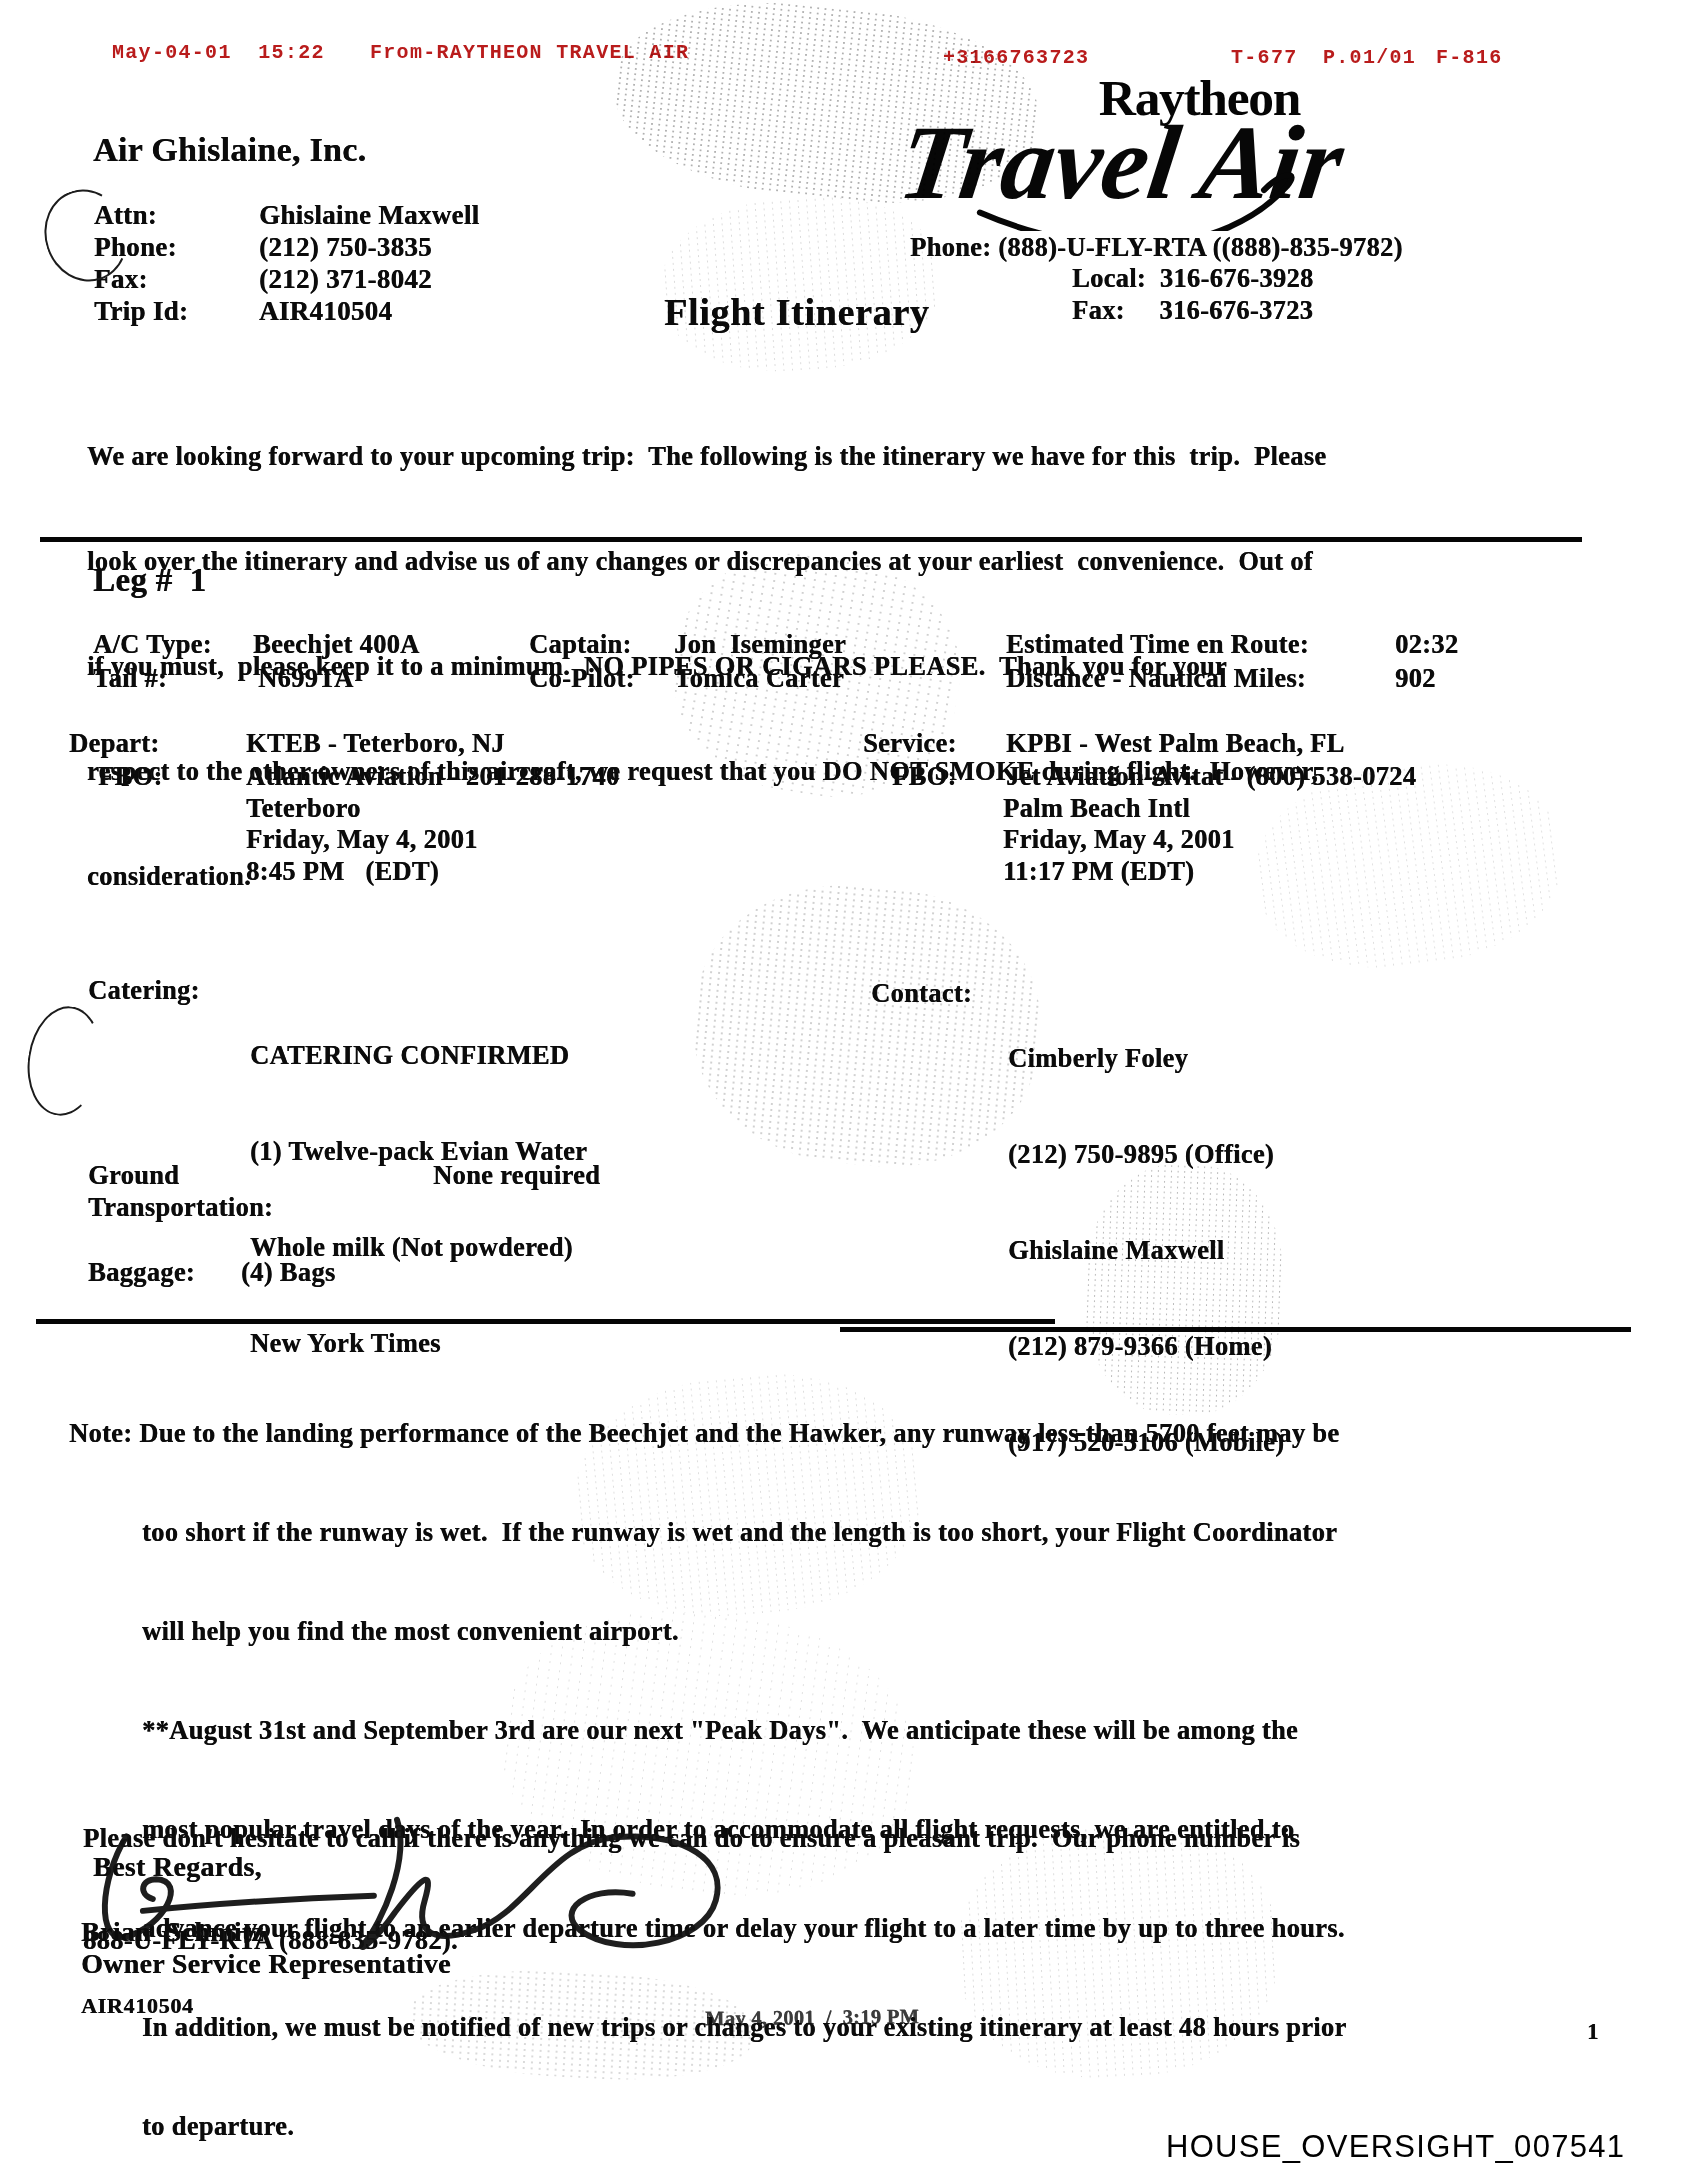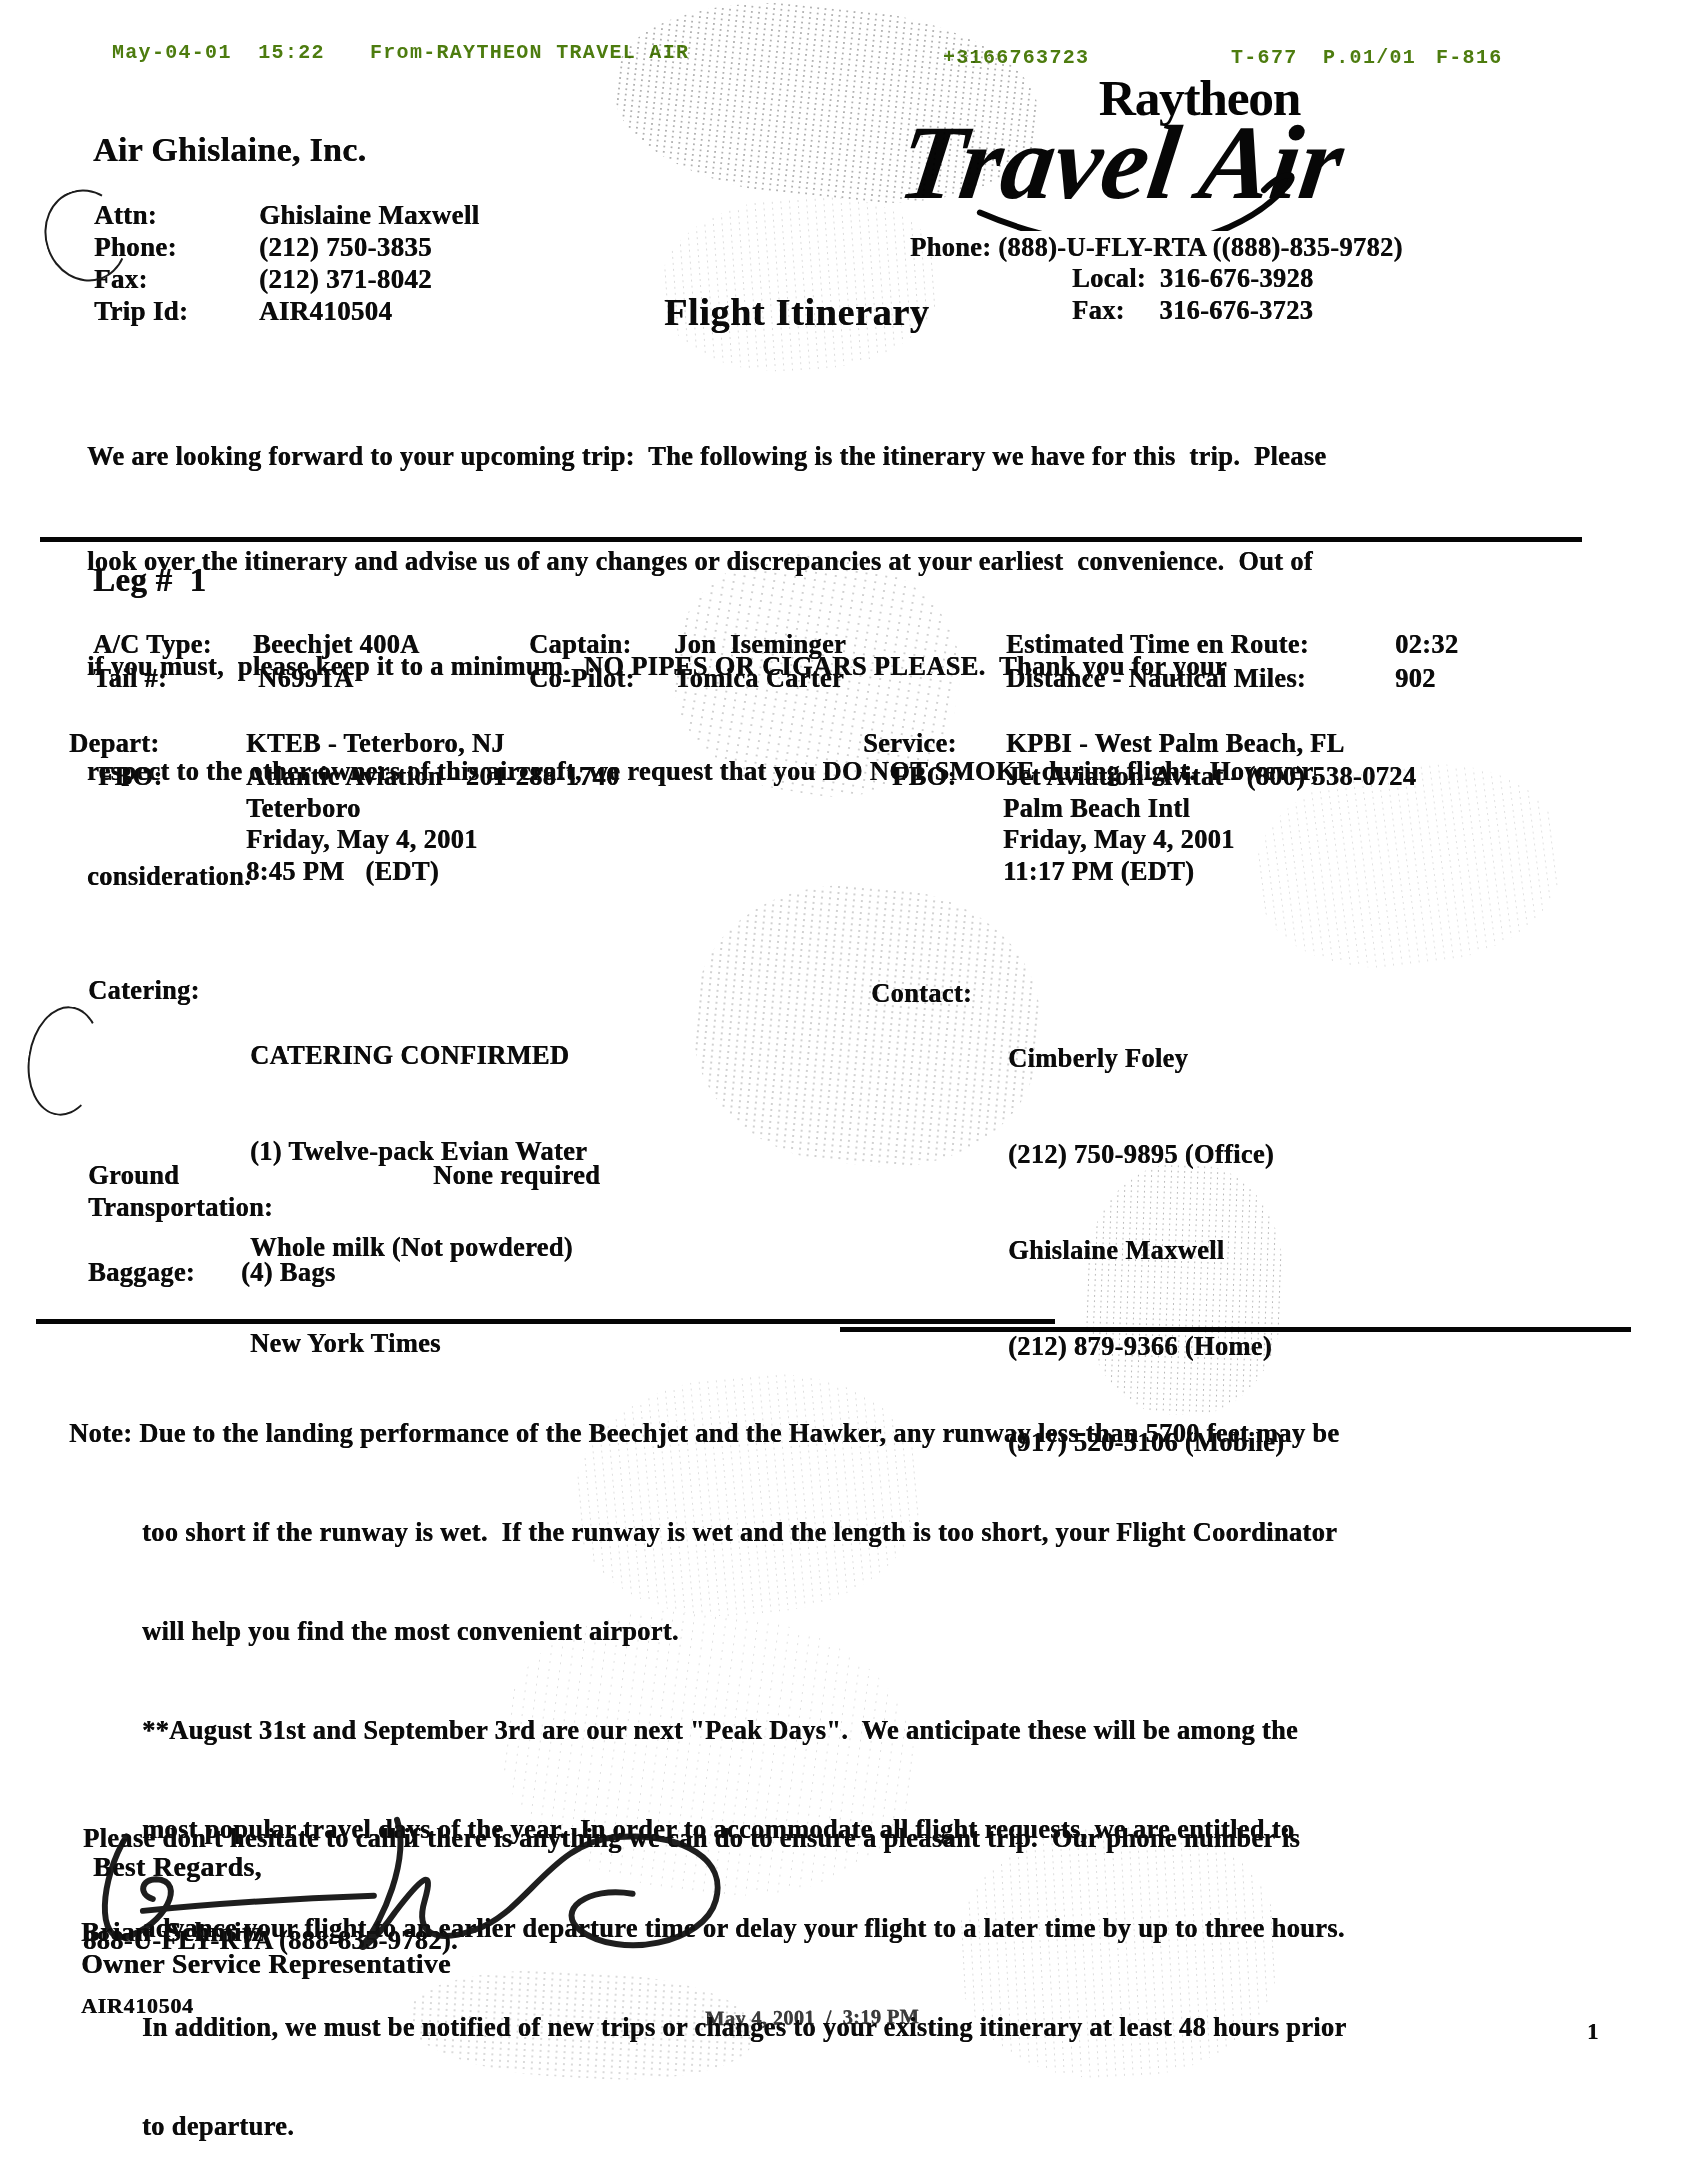--- a/index.html
+++ b/index.html
@@ -3,21 +3,21 @@
 <meta charset="utf-8">
 <style>
   html,body{margin:0;padding:0;background:#ffffff;}
   .page{position:relative;width:1687px;height:2183px;background:#ffffff;overflow:hidden;
         font-family:"Liberation Serif","DejaVu Serif",serif;}
   .abs{position:absolute;}
   
   .t{position:absolute;font-family:"Liberation Serif","DejaVu Serif",serif;font-weight:700;
      color:#0b0b0b;white-space:pre;text-shadow:0.4px 0.4px 0 #222;letter-spacing:0.3px;}
   .mono{position:absolute;font-family:"Liberation Mono","DejaVu Sans Mono",monospace;font-weight:700;
-        color:#4d7c0f;white-space:pre;letter-spacing:1.3px;}
+        color:#b91c1c;white-space:pre;letter-spacing:1.3px;}
   .stack{line-height:35px;font-size:26.5px;}
   .stack > div{white-space:pre;}
   .cat-stack{line-height:32px;font-size:26.5px;}
   .con-stack{line-height:32px;font-size:26.5px;}
   .note-stack{line-height:33px;font-size:26.5px;}
   .note-stack > div:first-child{margin-left:-73px;}
   .close-stack{line-height:34px;font-size:26.5px;}
   .rule{position:absolute;background:#050505;}
   .noise{position:absolute;background-image:radial-gradient(#000 0.8px,transparent 1.1px);
          background-size:8.6px 6px;opacity:.22;border-radius:45%;}
@@ -161,20 +161,21 @@
       <path d="M 622,197 C 702,172 738,62 840,56 C 942,50 1005,92 988,152 C 970,218 842,242 782,197 C 746,168 792,130 862,142"></path>
     </g>
   </svg>
 
   <div class="t" style="left:81px;top:1916px;font-size:28px;">Brian  Schmitz</div>
   <div class="t" style="left:81px;top:1948px;font-size:28px;text-align:right;">Owner Service Representative</div>
   <div class="t" style="left:81px;top:1993px;font-size:22px;letter-spacing:0.7px;">AIR410504</div>
 
   <div class="t" style="left:705px;top:2006px;font-size:20.5px;opacity:.8;transform:rotate(-.6deg);">May 4, 2001  /  3:19 PM</div>
   <div class="t" style="left:1587px;top:2019px;font-size:22.5px;">1</div>
+  <div class="wm" style="left:1166px;top:2129px;font-size:31px;">HOUSE_OVERSIGHT_007541</div>
 
   <div class="noise" style="left:615px;top:6.6px;width:423px;height:192px;opacity:.3;transform:rotate(6deg);background-size:7.3px 5.3px;"></div>
   <div class="noise" style="left:662px;top:198px;width:278px;height:172px;opacity:.14;transform:rotate(-4deg);"></div>
   <div class="noise" style="left:675px;top:556px;width:284px;height:238px;opacity:.18;transform:rotate(9deg);background-size:10px 7.3px;"></div>
   <div class="noise" style="left:1257px;top:767px;width:304px;height:198px;opacity:.12;transform:rotate(-7deg);"></div>
   <div class="noise" style="left:695px;top:887px;width:344px;height:278px;opacity:.2;transform:rotate(5deg);background-size:8px 6px;"></div>
   <div class="noise" style="left:1085px;top:1164px;width:198px;height:251px;opacity:.28;transform:rotate(2deg);background-size:6.6px 5.3px;"></div>
   <div class="noise" style="left:576px;top:1376px;width:344px;height:238px;opacity:.13;transform:rotate(-5deg);"></div>
   <div class="noise" style="left:503px;top:1614px;width:410px;height:278px;opacity:.12;transform:rotate(7deg);background-size:10.6px 8px;"></div>
   <div class="noise" style="left:959px;top:1826px;width:318px;height:251px;opacity:.14;transform:rotate(-3deg);"></div>

